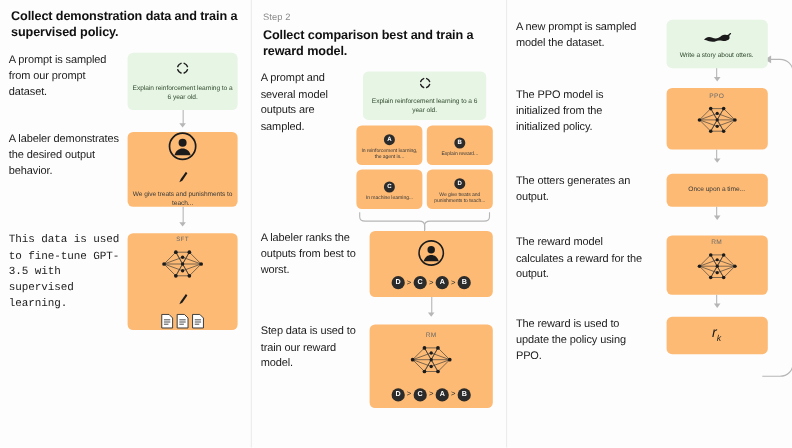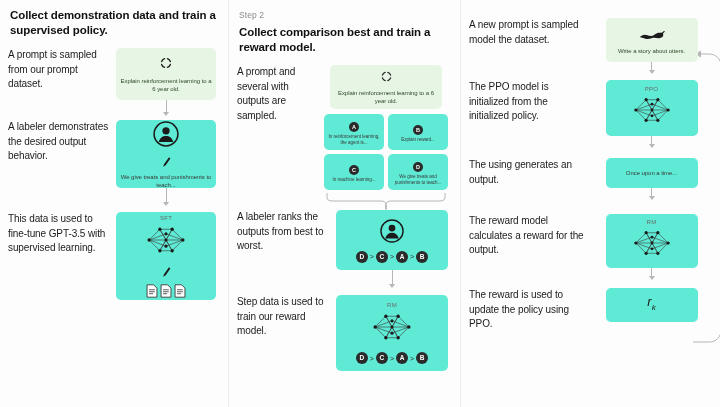--- a/index.html
+++ b/index.html
@@ -44,21 +44,21 @@
   }
   .col-1 .desc{width:108px;}
   .col-2 .desc{width:108px;}
   .col-3 .desc{width:126px;}
 
   .figcol{position:relative;flex:1;display:flex;flex-direction:column;align-items:center;}
 
   
   .card{
     box-sizing:border-box;
-    background:#5eead4;border-radius:5px;
+    background:#fdba74;border-radius:5px;
     display:flex;flex-direction:column;align-items:center;justify-content:center;
     text-align:center;
   }
   .card.green{background:#e7f5e4;}
   .card-text{
     font-size:6px;line-height:8px;color:#3a3a3a;padding:0 4px;
     letter-spacing:-.05px;
   }
   .card.green .card-text{color:#2f4a2c;}
   .mono-label{font-size:6px;color:#6a6a6a;letter-spacing:.3px;margin-bottom:1px;}
@@ -147,21 +147,21 @@
             </span>
             <div class="card-text">We give treats and punishments to teach...</div>
           </div>
           <div class="arrow" style="height:20px;">
             <div class="shaft" style="height:15px;"></div>
               <div class="head"></div>
           </div>
         </div>
       </div>
 
-      <div class="row" style="height:100px;">
+      <div class="row" style="height:100px;font-family:Liberation Mono, monospace;">
         <div class="desc">This data is used to fine-tune GPT-3.5 with supervised learning.</div>
         <div class="figcol">
           <div class="card" style="width:100px;height:88px;">
             <div class="mono-label">SFT</div>
             <span class="nn">
               <svg width="46" height="36" viewBox="0 0 60 46">
                 <g stroke="#3a3a3a" stroke-width="0.8" fill="none">
                   <path d="M8 23 L22 9 L38 9 L52 23 L38 37 L22 37 Z"></path>
                   <path d="M8 23 L30 15 L52 23 L30 31 Z"></path>
                   <path d="M22 9 L30 23 L22 37"></path>
@@ -209,21 +209,21 @@
     </div>
   </div>
 
   <div class="col col-2">
     <div class="step-label">Step 2</div>
     <div class="step-title">Collect comparison best and train a reward model.</div>
 
     <div class="rows">
 
       <div class="row" style="height:145px;">
-        <div class="desc">A prompt and several with outputs are sampled.</div>
+        <div class="desc">A prompt and several model outputs are sampled.</div>
         <div class="figcol">
           <div class="card green" style="width:112px;height:44px;">
             <span>
               <svg width="13" height="13" viewBox="0 0 24 24" fill="none" stroke="#222" stroke-width="2.4" stroke-linecap="round">
                 <path d="M4.5 9.5a8 8 0 0 1 5-5"></path>
                   <path d="M19.5 9.5a8 8 0 0 0-5-5"></path>
                 <path d="M19.5 14.5a8 8 0 0 1-5 5"></path>
                   <path d="M4.5 14.5a8 8 0 0 0 5 5"></path>
               </svg>
             </span>
@@ -392,21 +392,21 @@
             </span>
           </div>
           <div class="arrow" style="height:14px;">
             <div class="shaft" style="height:9px;"></div>
               <div class="head"></div>
           </div>
         </div>
       </div>
 
       <div class="row" style="height:56px;">
-        <div class="desc">The using generates an output.</div>
+        <div class="desc">The otters generates an output.</div>
         <div class="figcol">
           <div class="card" style="width:92px;height:30px;">
             <div class="card-text">Once upon a time...</div>
           </div>
           <div class="arrow" style="height:14px;">
             <div class="shaft" style="height:9px;"></div>
               <div class="head"></div>
           </div>
         </div>
       </div>

